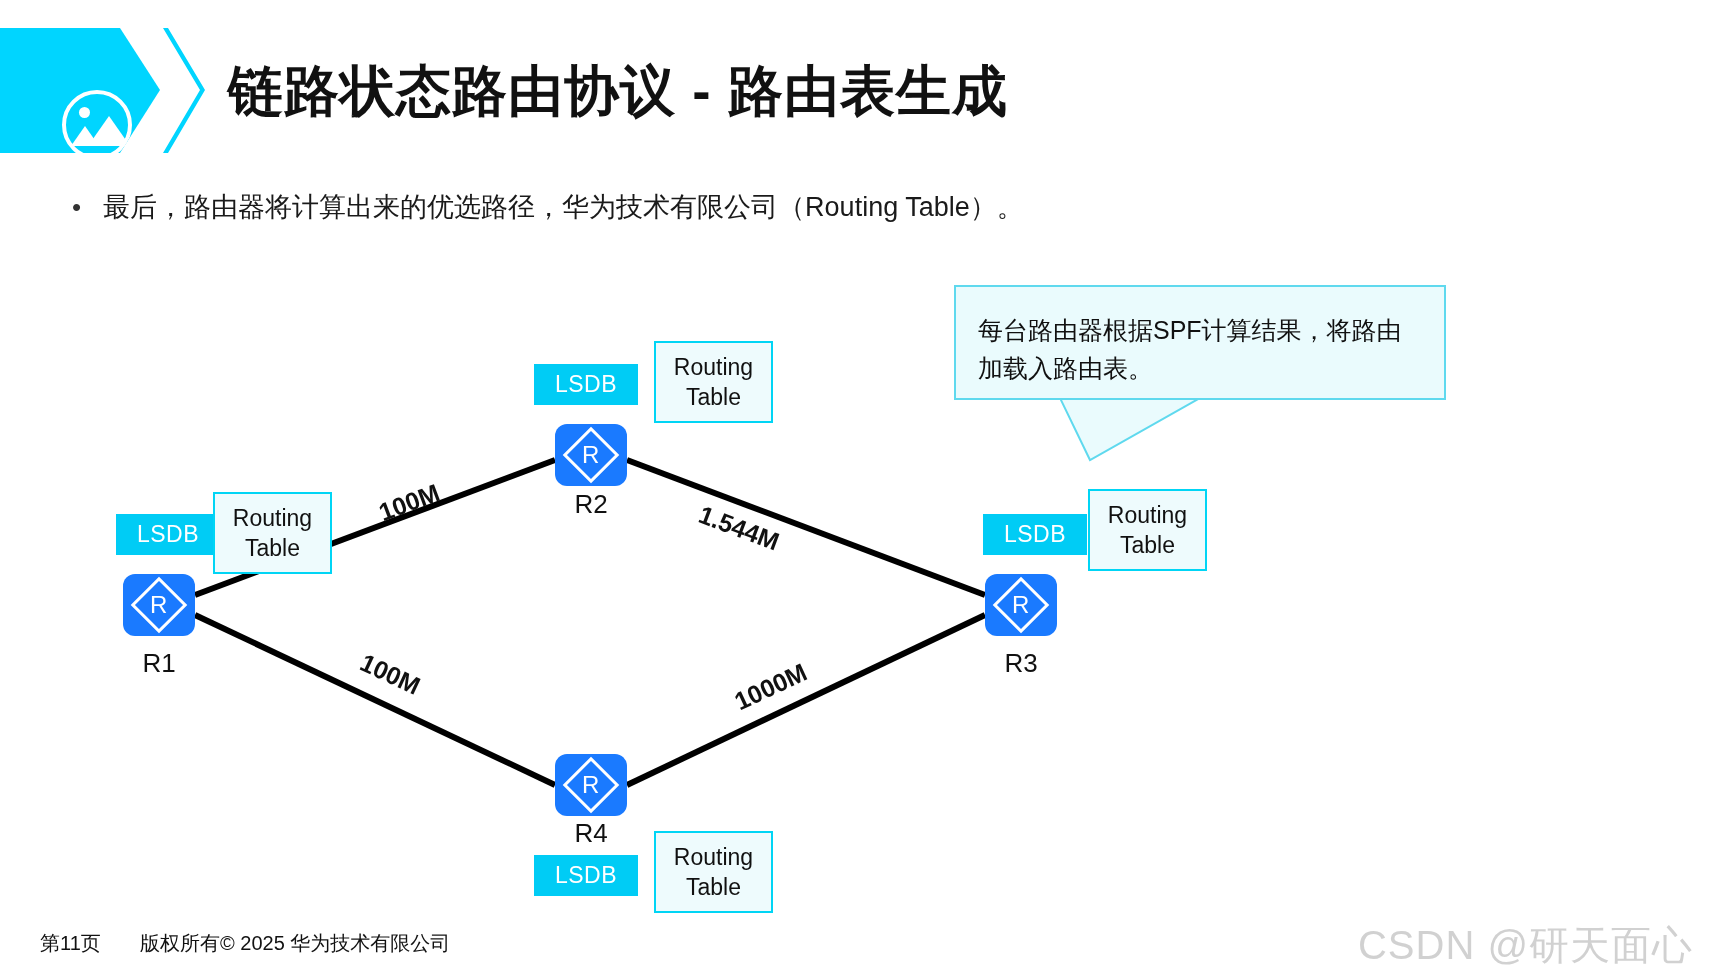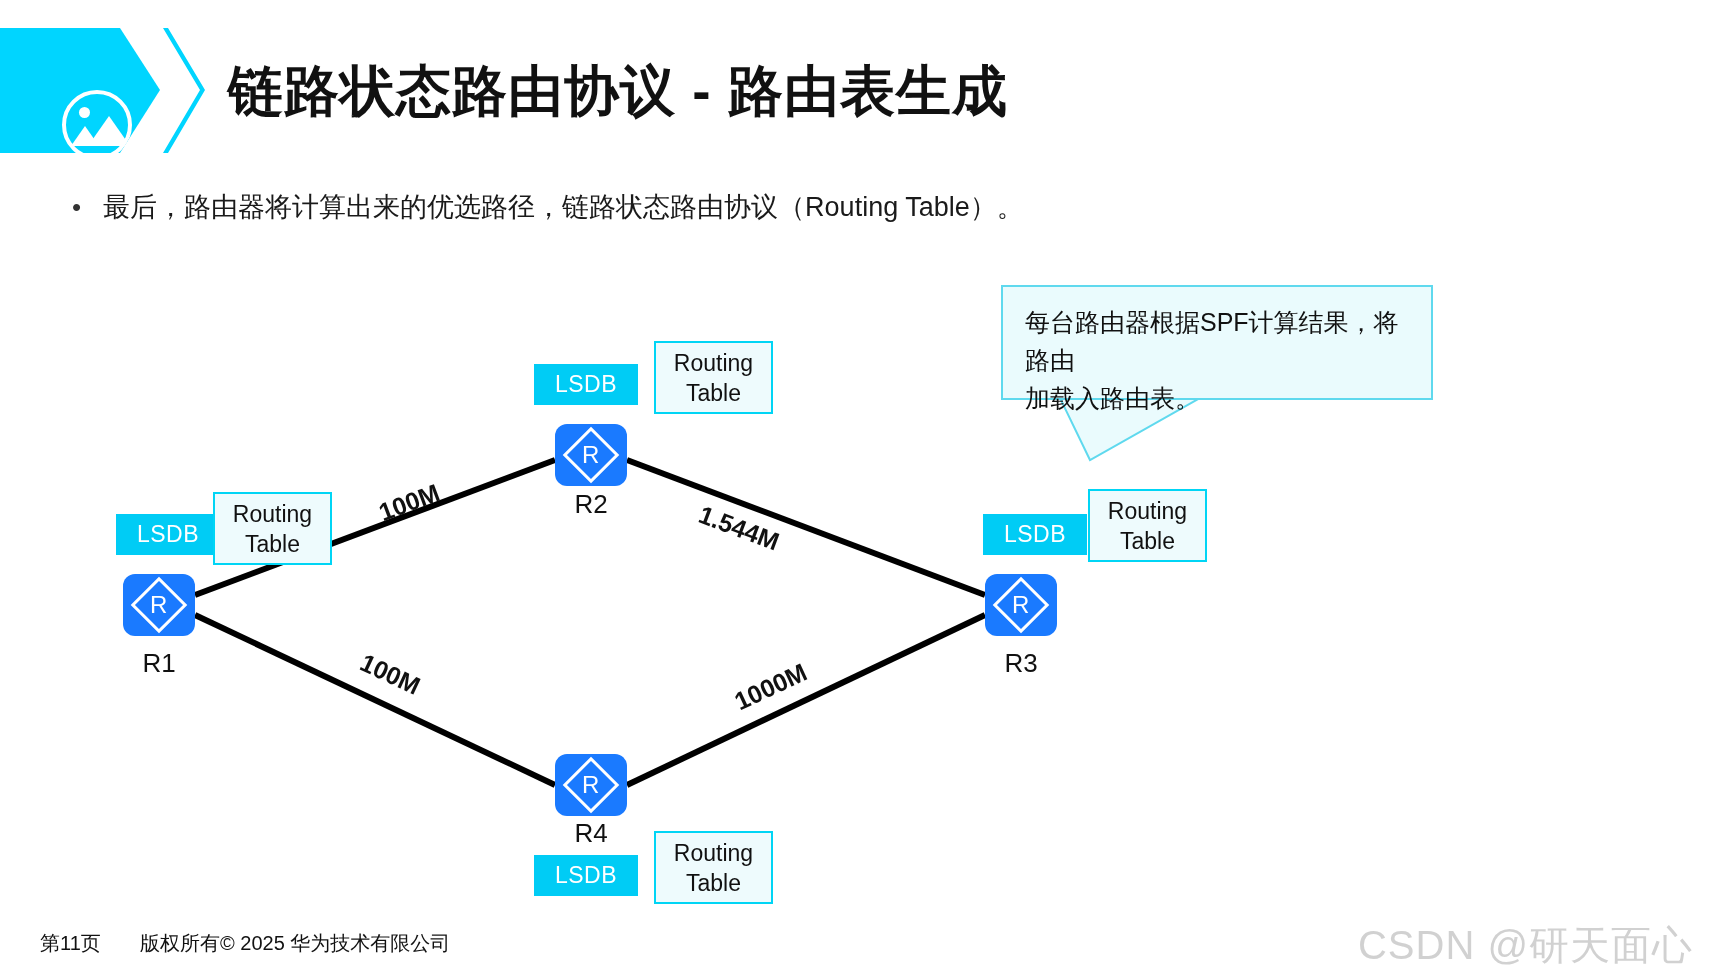--- a/index.html
+++ b/index.html
@@ -142,21 +142,21 @@
     align-items: center;
     justify-content: center;
     color: #ffffff;
     font-size: 23px;
     letter-spacing: 0.5px;
   }
 
   
   .rtable {
     position: absolute;
-    width: 119px; height: 73px;
+    width: 119px; height: 82px;
     background: #eefbfd;
     border: 2px solid #00d5f5;
     display: flex;
     flex-direction: column;
     align-items: center;
     justify-content: center;
     font-size: 23px;
     line-height: 30px;
     color: #111111;
     text-align: center;
@@ -168,25 +168,25 @@
     font-size: 25px;
     font-weight: bold;
     color: #111111;
     white-space: nowrap;
     transform-origin: left top;
   }
 
   
   .callout {
     position: absolute;
-    left: 1001px; top: 285px;
-    width: 432px; height: 115px;
+    left: 954px; top: 285px;
+    width: 492px; height: 115px;
     background: #eafbfd;
     border: 2px solid #5fd9ee;
-    padding: 16px 22px 0 22px;
+    padding: 24px 22px 0 22px;
     font-size: 25px;
     line-height: 38px;
     color: #111111;
   }
 
   
   .footer-page {
     position: absolute;
     left: 40px; top: 930px;
     font-size: 20px;
@@ -236,21 +236,21 @@
     </div>
   </div>
   <svg class="header-chevron" viewBox="0 0 42 125">
     <polygon points="0,0 5,0 42,62 5,125 0,125 37,62" fill="#00d5ff"></polygon>
     <polygon points="12,0 20,0 42,37 42,48" fill="#00d5ff" opacity="0"></polygon>
   </svg>
   <div class="header-title">链路状态路由协议 - 路由表生成</div>
 
   <div class="bullet-row">
     <span class="bullet-dot">•</span>
-    <span class="bullet-text">最后，路由器将计算出来的优选路径，链路状态路由协议（Routing Table）。</span>
+    <span class="bullet-text">最后，路由器将计算出来的优选路径，华为技术有限公司（Routing Table）。</span>
   </div>
 
   <svg id="diagram" viewBox="0 0 1723 969">
 
     <line x1="195" y1="595" x2="555" y2="460" stroke="#000000" stroke-width="6"></line>
 
     <line x1="627" y1="460" x2="985" y2="595" stroke="#000000" stroke-width="6"></line>
 
     <line x1="195" y1="615" x2="555" y2="785" stroke="#000000" stroke-width="6"></line>
 

